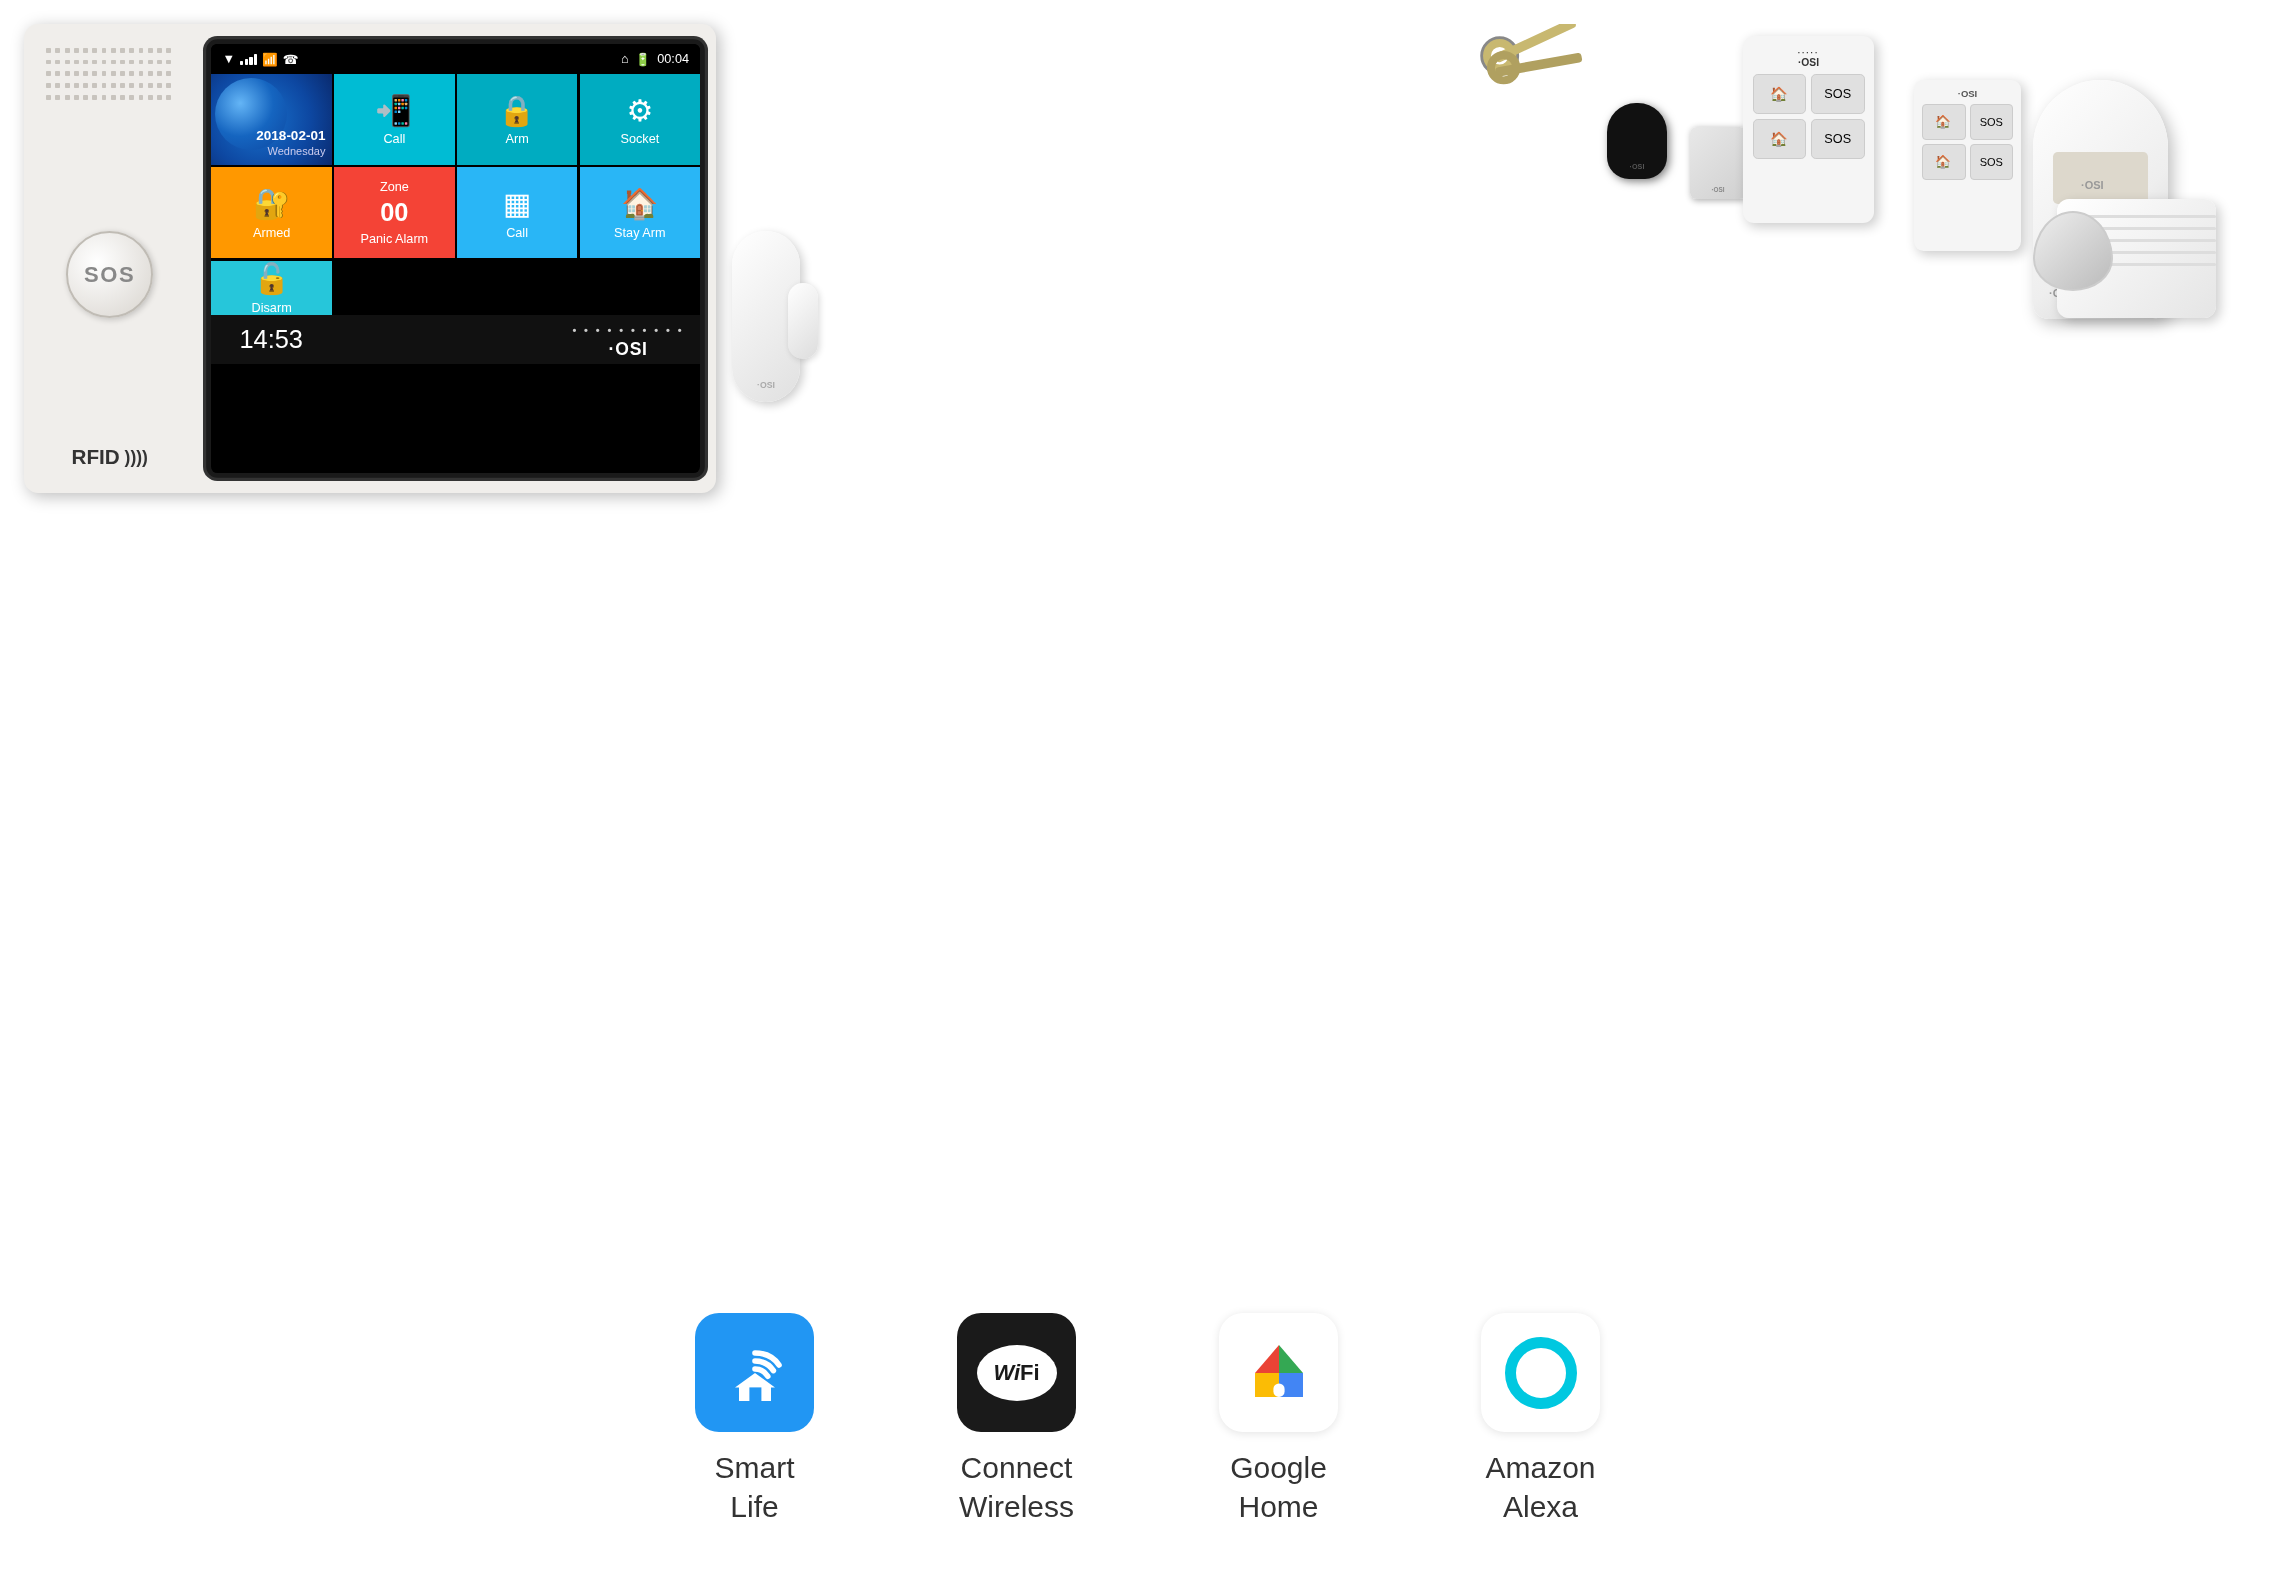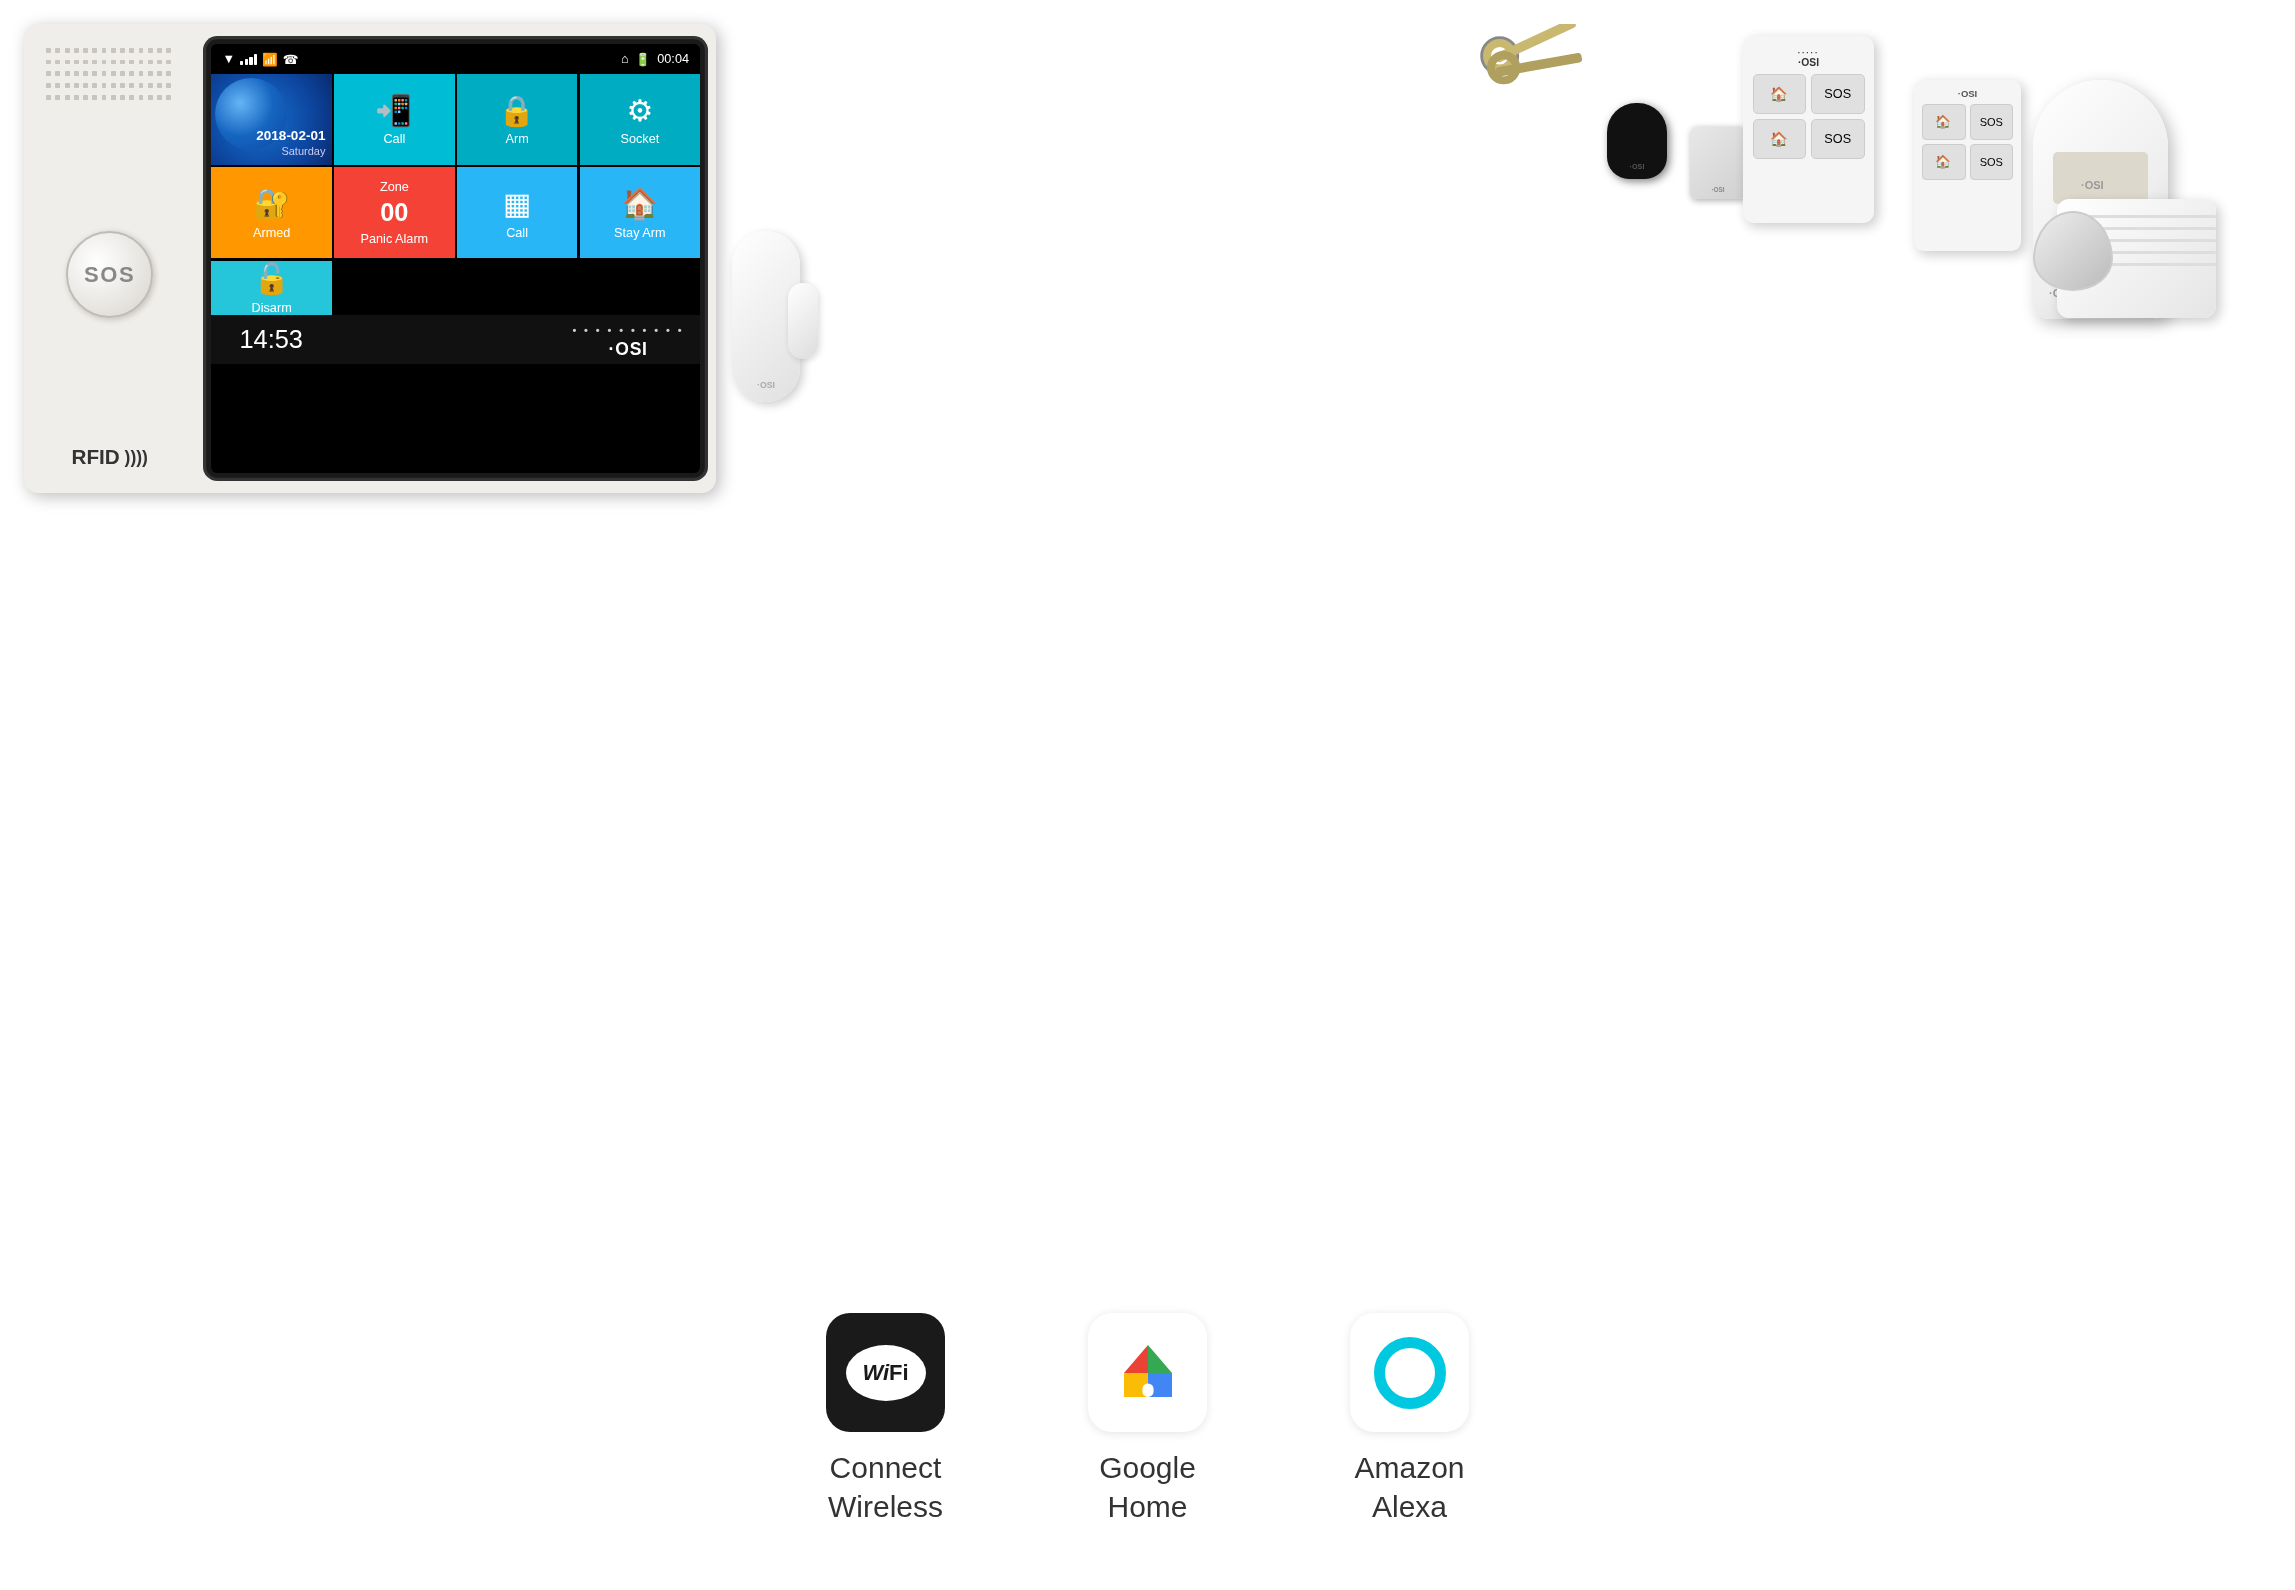--- a/index.html
+++ b/index.html
@@ -403,21 +403,21 @@
       </div>
     </div>
 
     <div class="screen-grid">
 
       <div class="tile tile-date-world">
         <div class="world-bg"></div>
         <div class="world-sphere"></div>
         <div class="date-text">
           <div class="date-main">2018-02-01</div>
-          <div class="date-sub">Saturday</div>
+          <div class="date-sub">Wednesday</div>
         </div>
       </div>
 
       <div class="tile tile-call">
         <div class="tile-icon">📲</div>
         <div class="tile-label">Call</div>
       </div>
 
       <div class="tile tile-arm">
         <div class="tile-icon">🔒</div>
@@ -556,20 +556,35 @@
 
   <div style="width:68px; height:171px; background:linear-gradient(135deg, #fff, #e0e0e0); border-radius:36px; position:absolute; left:12px; top:0; box-shadow:3.2px 3.2px 9.5px rgba(0,0,0,0.2);">
     <div style="position:absolute; bottom:12px; left:50%; transform:translateX(-50%); font-size:8.7px; color:#aaa; font-weight:bold; white-space:nowrap;">·OSI</div>
   </div>
 
   <div style="width:30px; height:76px; background:linear-gradient(135deg, #fff, #ddd); border-radius:16px; position:absolute; left:68px; top:52px; box-shadow:1.6px 1.6px 6.4px rgba(0,0,0,0.15);"></div>
 </div>
 
 <div class="bottom-section">
 
+  <div class="feature-item">
+    <div class="feature-icon-box smart-life-box">
+
+      <svg width="72" height="72" viewBox="0 0 90 90">
+
+        <path d="M45 20 Q65 20 75 35" fill="none" stroke="white" stroke-width="7" stroke-linecap="round"></path>
+        <path d="M45 30 Q60 30 68 42" fill="none" stroke="white" stroke-width="7" stroke-linecap="round"></path>
+        <path d="M45 40 Q55 40 61 49" fill="none" stroke="white" stroke-width="7" stroke-linecap="round"></path>
+
+        <polygon points="45,45 20,63 25,63 25,80 65,80 65,63 70,63" fill="white"></polygon>
+        <rect x="38" y="63" width="15" height="17" fill="#2196F3"></rect>
+      </svg>
+    </div>
+    <div class="feature-label">Smart<br>Life</div>
+  </div>
 
   <div class="feature-item">
     <div class="feature-icon-box wifi-box">
       <div class="wifi-oval">
         <span class="wifi-text-inner">Wi<span style="font-style:normal;">Fi</span></span>
       </div>
     </div>
     <div class="feature-label">Connect<br>Wireless</div>
   </div>
 

